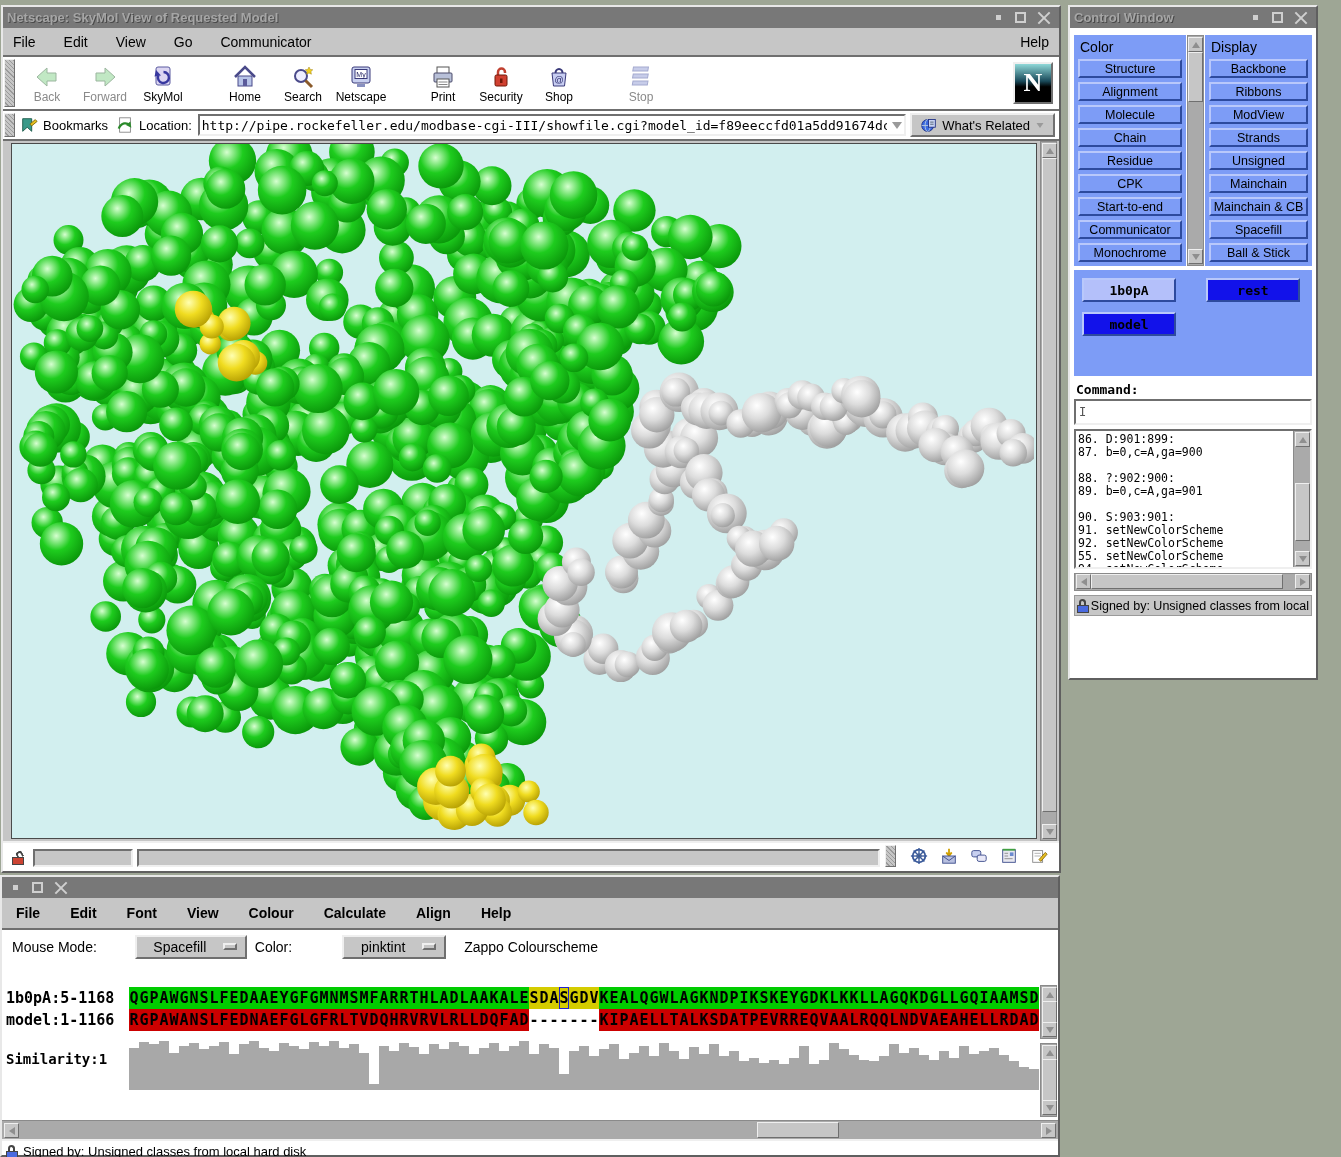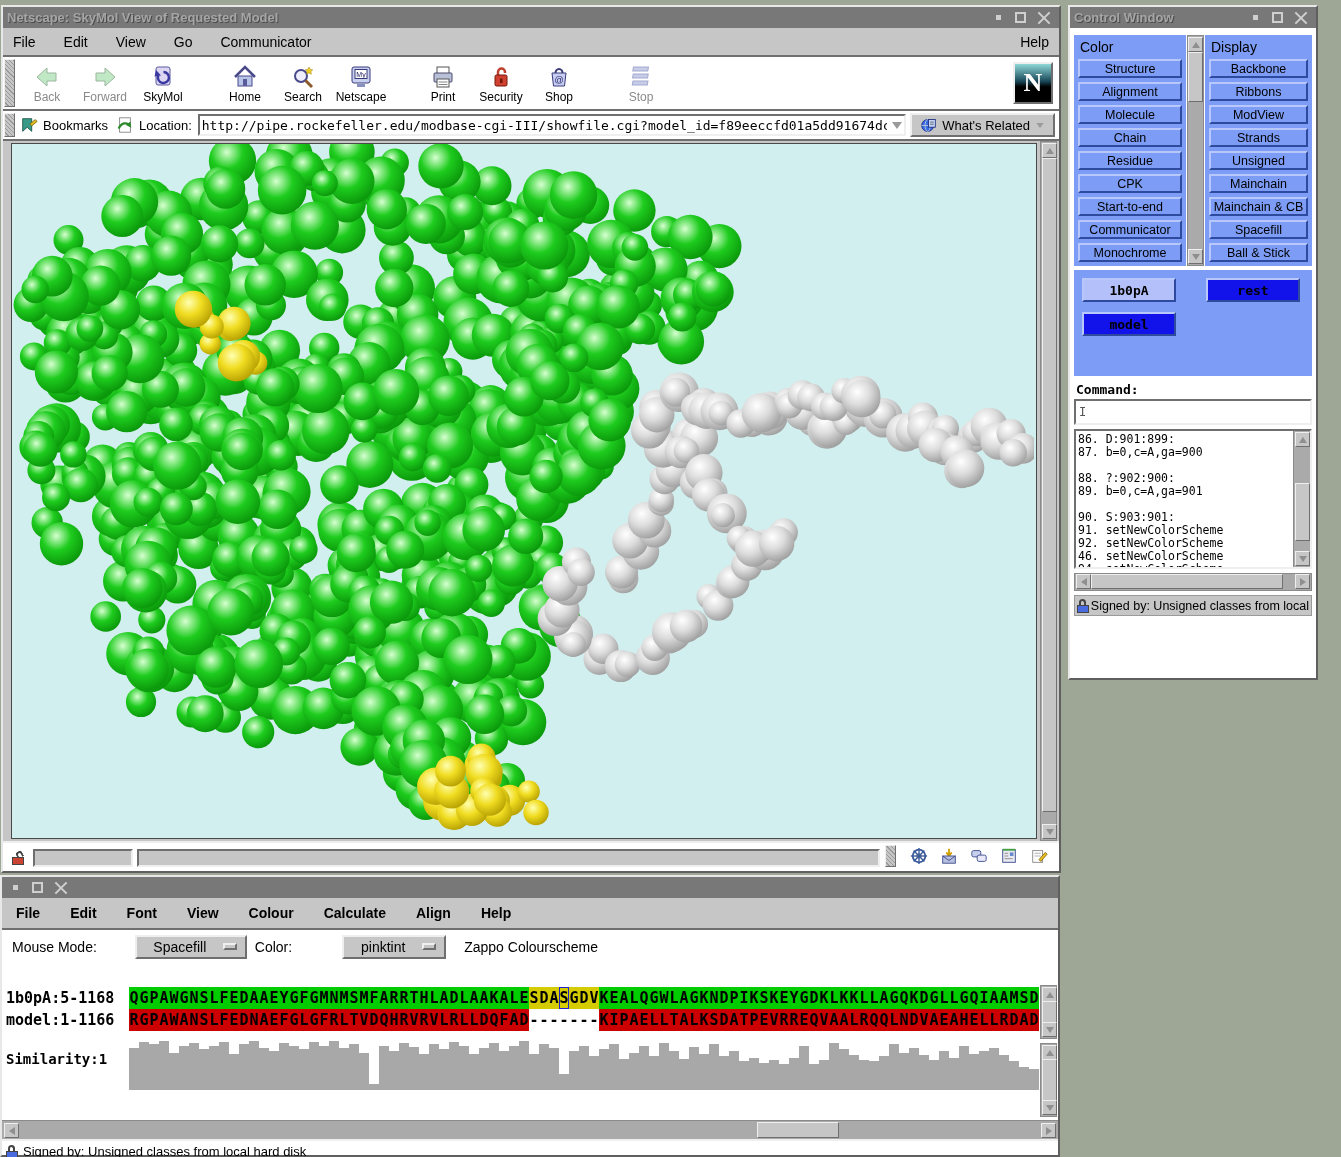--- a/index.html
+++ b/index.html
@@ -1301,21 +1301,21 @@
       </div>
     </div>
     <div id="cw-lower">
         <div class="chain-btn light" style="left: 8px; top: 8px;">1b0pA</div>
         <div class="chain-btn blue" style="left: 132px; top: 8px;">rest</div>
         <div class="chain-btn blue" style="left: 8px; top: 42px;">model</div>
       </div>
     <div id="cmd-label">Command:</div>
     <div id="cmd-input">I</div>
     <div id="cw-log-wrap">
-      <div id="cw-log"><div>86. D:901:899:</div><div>87. b=0,c=A,ga=900</div><div> </div><div>88. ?:902:900:</div><div>89. b=0,c=A,ga=901</div><div> </div><div>90. S:903:901:</div><div>91. setNewColorScheme</div><div>92. setNewColorScheme</div><div>46. setNewColorScheme</div><div>94. setNewColorScheme</div></div>
+      <div id="cw-log"><div>86. D:901:899:</div><div>87. b=0,c=A,ga=900</div><div> </div><div>88. ?:902:900:</div><div>89. b=0,c=A,ga=901</div><div> </div><div>90. S:903:901:</div><div>91. setNewColorScheme</div><div>92. setNewColorScheme</div><div>55. setNewColorScheme</div><div>94. setNewColorScheme</div></div>
       <div id="cw-log-sb">
         <div class="sb-btn" style="top:1px;">
             <div class="tri-up"></div>
           </div>
         <div class="sb-thumb" style="top:52px;height:56px;"></div>
         <div class="sb-btn" style="bottom:1px;">
             <div class="tri-dn"></div>
           </div>
       </div>
     </div>

